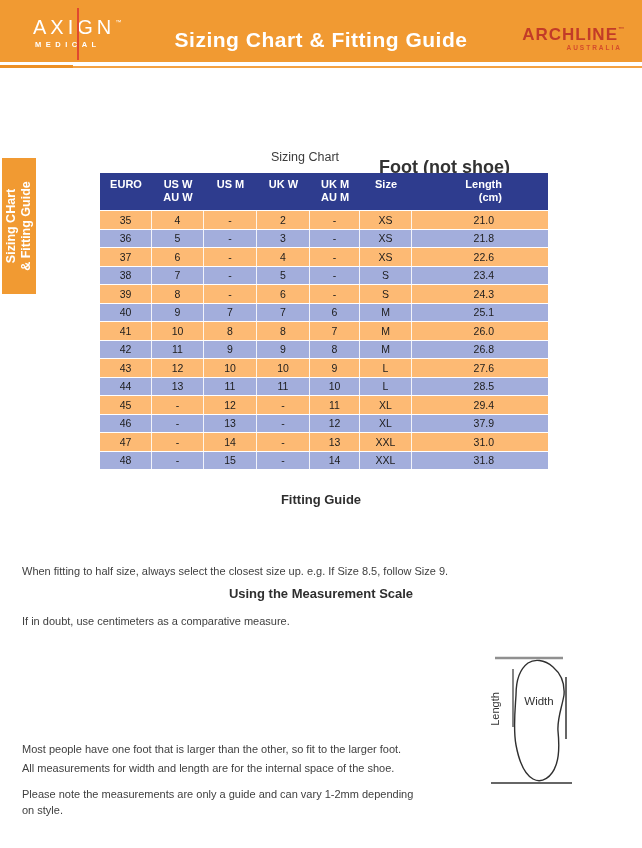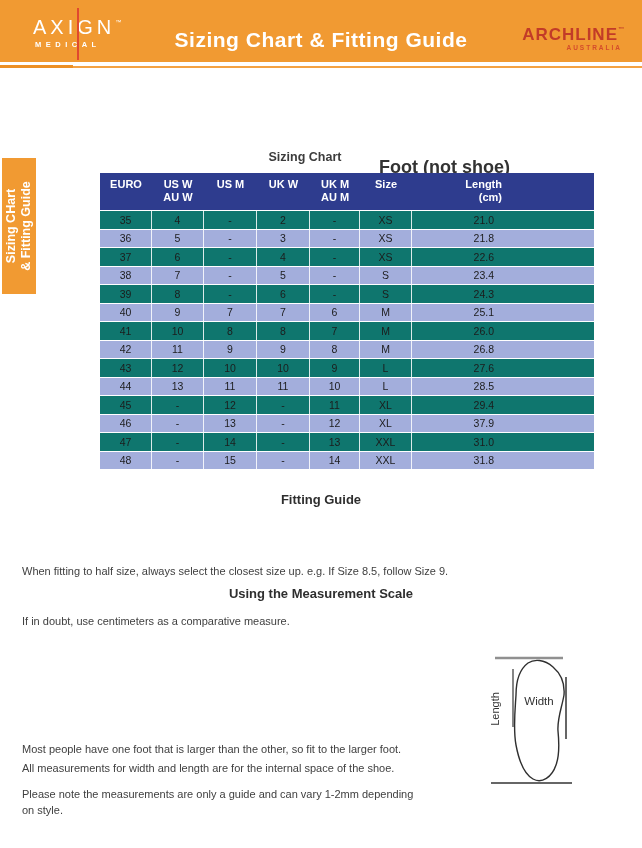--- a/index.html
+++ b/index.html
@@ -24,31 +24,31 @@
 
   
   .side-tab { position:absolute; left:2px; top:158px; width:34px; height:136px; background:#F19A32; }
   .side-tab-text { position:absolute; left:50%; top:50%; width:136px;
                    transform:translate(-50%,-50%) rotate(-90deg);
                    color:#fff; font-size:12.5px; font-weight:700; text-align:center; line-height:15px;
                    white-space:pre-line; }
 
   
   .chart-title { position:absolute; left:100px; top:150px; width:410px; text-align:center;
-                 font-size:12.5px; font-weight:700; color:#3c3c3c; }
+                 font-size:12.5px; font-weight:400; color:#3c3c3c; }
   .foot-note { position:absolute; left:350px; top:157px; width:160px; text-align:right;
                font-size:18px; font-weight:700; color:#333; }
 
   
-  .sizing-table { position:absolute; left:100px; top:173px; width:494px; }
+  .sizing-table { position:absolute; left:100px; top:173px; width:448px; }
   .thead { display:flex; background:#2E3C8E; height:37px; margin-bottom:1px; }
   .hcell { color:#fff; font-size:11px; font-weight:700; line-height:13px; padding-top:5px;
            text-align:center; }
   .trow { display:flex; height:17.5px; margin-bottom:1px; }
-  .trow.odd  { background:#0f766e; }
+  .trow.odd  { background:#fdba74; }
   .trow.even { background:#A3AEDC; }
   .tcell { font-size:10.5px; color:#1c1c1c; display:flex; align-items:center; justify-content:center;
            border-right:1px solid rgba(255,255,255,0.85); }
   .tcell.last, .hcell.last { border-right:none; }
   .c0 { width:52px; } .c1 { width:52px; } .c2 { width:53px; } .c3 { width:53px; }
   .c4 { width:50px; } .c5 { width:52px; } .c6 { width:98px; }
   .hcell.c6 { text-align:right; padding-right:8px; }
   .tcell.c6 { justify-content:flex-end; padding-right:16px; }
 
   

